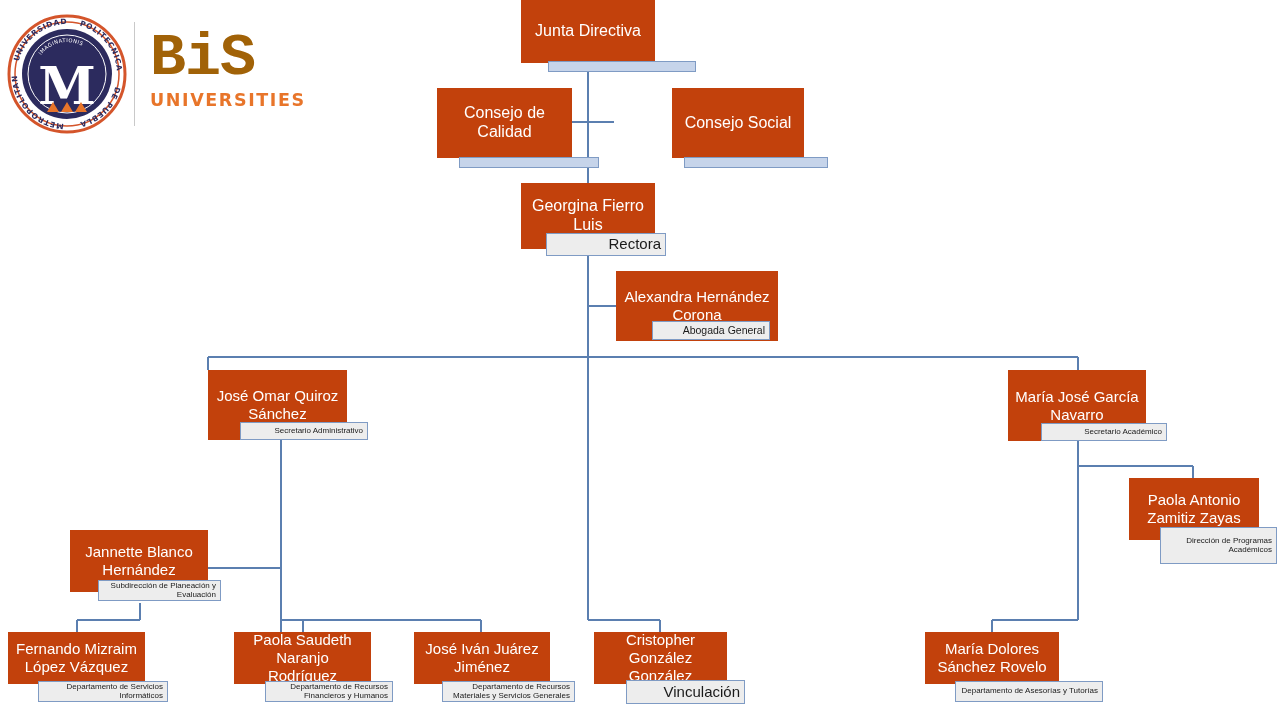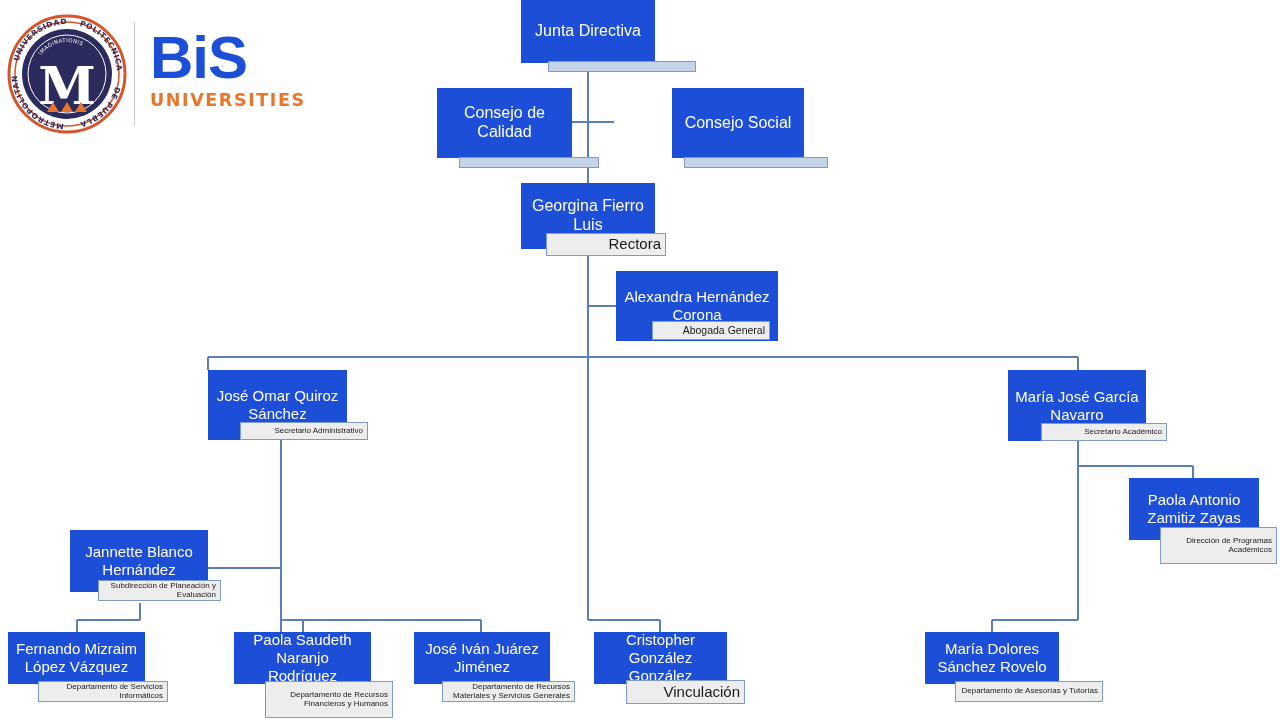--- a/index.html
+++ b/index.html
@@ -13,21 +13,21 @@
   }
   #stage{position:absolute;left:0;top:0;width:1280px;height:720px;}
 
   
   #wires{position:absolute;left:0;top:0;width:1280px;height:720px;z-index:1;}
 
   
   .node{position:absolute;z-index:3;}
   .node .box{
     position:absolute;left:0;top:0;
-    background:#1d4ed8;
+    background:#c2410c;
     box-sizing:border-box;
     display:flex;align-items:center;justify-content:center;
     text-align:center;
     color:#ffffff;
     line-height:1.18;
     padding:2px 6px;
   }
   .node .shadowbar{
     position:absolute;
     background:#C6D4EA;
@@ -56,23 +56,23 @@
   .cap-sm{font-size:8px;}
 
   
   #logos{position:absolute;left:0;top:0;width:300px;height:148px;z-index:5;}
   .logo-divider{
     position:absolute;left:134px;top:22px;width:1px;height:104px;
     background:#c9c9c9;
   }
   #bis-wrap{position:absolute;left:150px;top:28px;width:142px;height:104px;}
   #bis-word{
-    font-family:Liberation Sans, sans-serif;
+    font-family:Liberation Mono, monospace;
     font-weight:bold;font-size:60px;letter-spacing:-1px;
-    color:#1d4ed8;line-height:1;
+    color:#a16207;line-height:1;
   }
   #bis-sub{
     font-family:"DejaVu Sans",sans-serif;
     font-weight:bold;font-size:17.5px;letter-spacing:1.6px;
     color:#E8752A;margin-top:2px;
   }
 </style>
 </head>
 <body>
 
@@ -205,21 +205,21 @@
     <div class="caption cap-sm" style="left:28px;top:50px;width:123px;height:21px;">Subdirección de Planeación y Evaluación</div>
   </div>
 
   <div class="node" style="left:8px;top:632px;width:180px;height:80px;">
     <div class="box t15" style="width:137px;height:52px;">Fernando Mizraim López Vázquez</div>
     <div class="caption cap-sm" style="left:30px;top:49px;width:130px;height:21px;">Departamento de Servicios Informáticos</div>
   </div>
 
   <div class="node" style="left:234px;top:632px;width:180px;height:80px;">
     <div class="box t15" style="width:137px;height:52px;">Paola Saudeth Naranjo Rodríguez</div>
-    <div class="caption cap-sm" style="left:31px;top:49px;width:128px;height:37px;">Departamento de Recursos Financieros y Humanos</div>
+    <div class="caption cap-sm" style="left:31px;top:49px;width:128px;height:21px;">Departamento de Recursos Financieros y Humanos</div>
   </div>
 
   <div class="node" style="left:414px;top:632px;width:180px;height:80px;">
     <div class="box t15" style="width:136px;height:52px;">José Iván Juárez Jiménez</div>
     <div class="caption cap-sm" style="left:28px;top:49px;width:133px;height:21px;">Departamento de Recursos Materiales y Servicios Generales</div>
   </div>
 
   <div class="node" style="left:594px;top:632px;width:190px;height:80px;">
     <div class="box t15" style="width:133px;height:52px;">Cristopher González González</div>
     <div class="caption cap-lg" style="left:32px;top:48px;width:119px;height:24px;">Vinculación</div>

